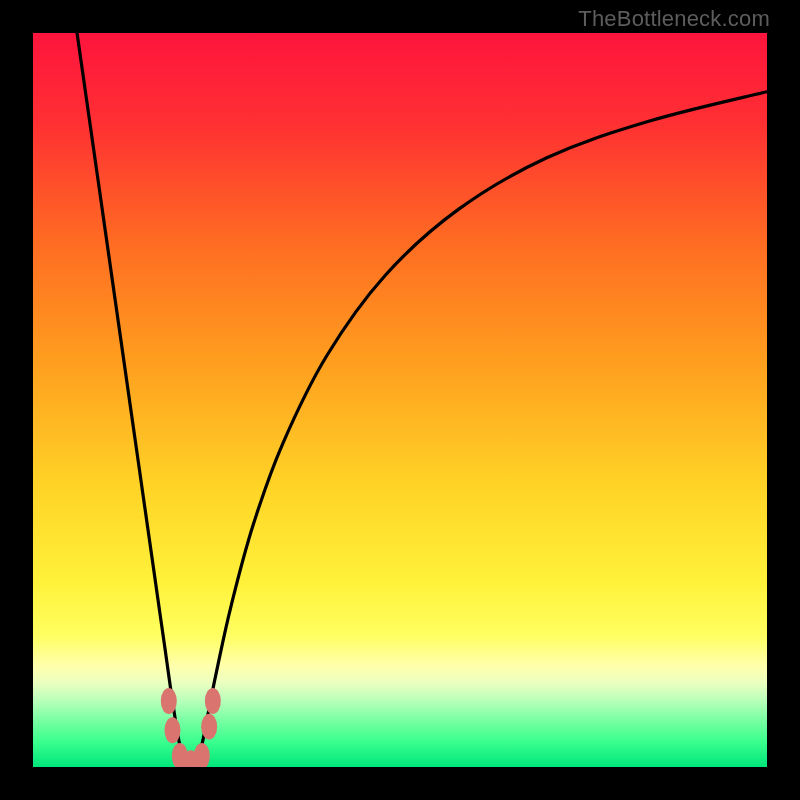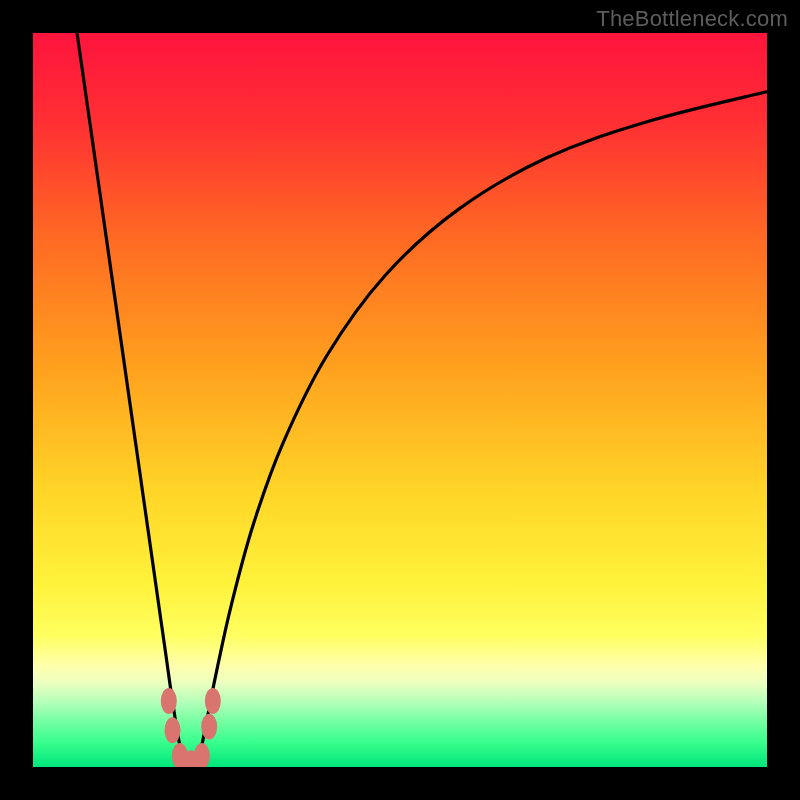--- a/index.html
+++ b/index.html
@@ -37,21 +37,21 @@
   .curve-layer {
     position: absolute;
     left: 0;
     top: 0;
     width: 100%;
     height: 100%;
   }
   .attribution {
     position: absolute;
     top: 6px;
-    right: 12px;
+    right: 30px;
     color: #5d5d5d;
     font-size: 22px;
     letter-spacing: 0.2px;
     font-weight: 400;
   }
 </style>
 </head>
 <body>
 
 <div class="frame">

